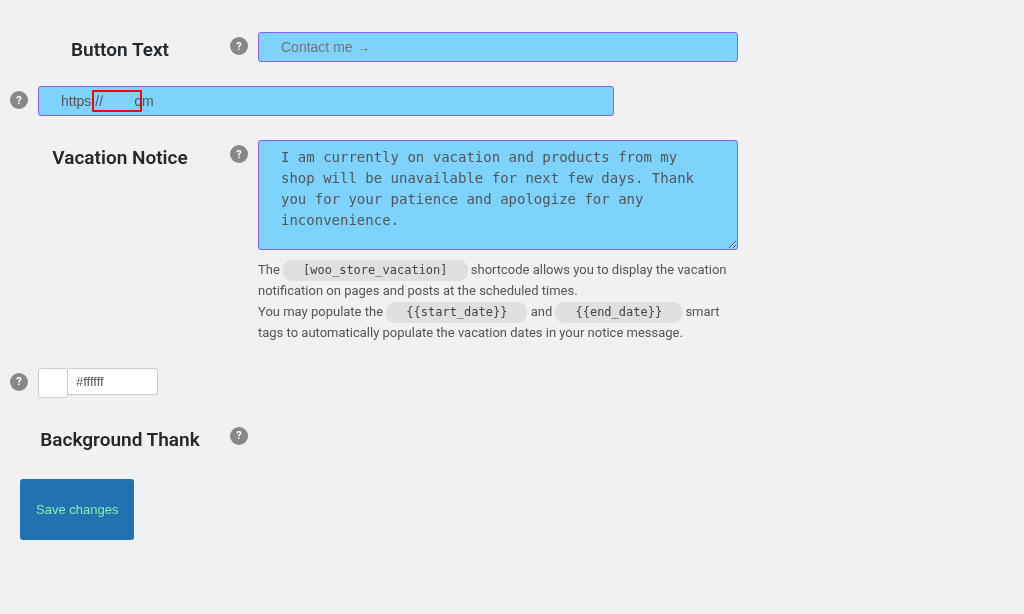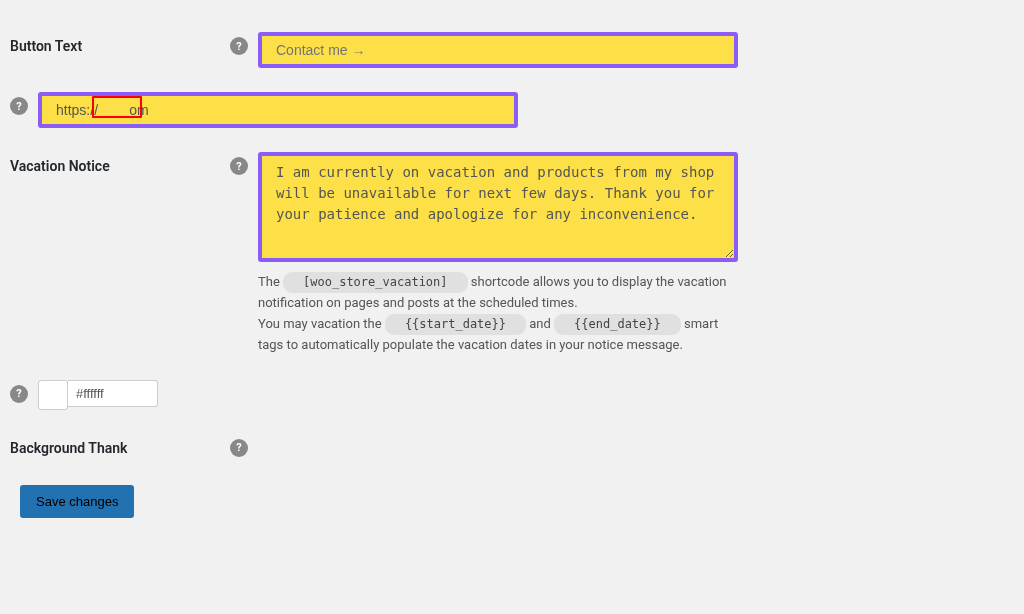--- a/index.html
+++ b/index.html
@@ -15,24 +15,25 @@
       padding: 20px 20px 20px 10px;
     }
     .field-row {
       display: flex;
       align-items: flex-start;
       padding: 12px 0;
     }
     .field-label {
       width: 220px;
       font-weight: 600;
-      font-size: 14px;
+      font-size: 19px;
       color: #23282d;
       padding-top: 6px;
       flex-shrink: 0;
+      text-align: center;
     }
     .field-content {
       display: flex;
       align-items: flex-start;
       flex: 1;
     }
     .help-icon {
       display: inline-flex;
       align-items: center;
       justify-content: center;
@@ -43,26 +44,26 @@
       color: #fff;
       font-size: 11px;
       font-weight: bold;
       cursor: pointer;
       margin-right: 10px;
       margin-top: 5px;
       flex-shrink: 0;
     }
     .input-text {
       width: 480px;
-      padding: 6px 14px;
-      border: 4px solid #8b5cf6;
+      padding: 6px 22px;
+      border: 1px solid #8b5cf6;
       border-radius: 3px;
       font-size: 14px;
       color: #555;
-      background: #fde047;
+      background: #7dd3fc;
       outline: none;
     }
     .url-input-wrapper {
       position: relative;
       display: inline-block;
     }
     .url-highlight {
       position: absolute;
       top: 4px;
       left: 54px;
@@ -113,24 +114,24 @@
       border-left: none;
       border-radius: 0 3px 3px 0;
       font-size: 13px;
       color: #555;
       background: #fff;
       outline: none;
     }
     .save-button {
       display: inline-block;
       background: #2271b1;
-      color: #000000;
+      color: #86efac;
       border: none;
       border-radius: 3px;
-      padding: 9px 16px;
+      padding: 23px 16px;
       font-size: 13px;
       font-weight: 500;
       cursor: pointer;
       margin-top: 16px;
       margin-left: 10px;
     }
   </style>
 </head>
 <body>
 
@@ -141,37 +142,37 @@
     <div class="field-content">
       <span class="help-icon">?</span>
       <input type="text" class="input-text" value="" placeholder="Contact me →" style="">
     </div>
   </div>
 
   <div class="field-row">
     <div class="field-content">
       <span class="help-icon">?</span>
       <div class="url-input-wrapper">
-        <input type="text" class="input-text" value="https://        om" style="width: 480px;">
+        <input type="text" class="input-text" value="https://        om" style="width: 576px;">
         <div class="url-highlight"></div>
       </div>
     </div>
   </div>
 
   <div class="field-row" style="align-items:flex-start;">
     <div class="field-label" style="padding-top:6px;">Vacation Notice</div>
     <div class="field-content" style="flex-direction:column;">
       <div style="display:flex; align-items:flex-start;">
         <span class="help-icon">?</span>
         <textarea class="input-text" style="">I am currently on vacation and products from my shop will be unavailable for next few days. Thank you for your patience and apologize for any inconvenience.</textarea>
       </div>
       <div class="notice-desc" style="margin-left:28px; margin-top:10px;">
         <span>The </span><span class="code-tag">[woo_store_vacation]</span><span> shortcode allows you to display the vacation notification on pages and posts at the scheduled times.</span>
         <br>
-        <span>You may vacation the </span><span class="code-tag">{{start_date}}</span><span> and </span><span class="code-tag">{{end_date}}</span><span> smart tags to automatically populate the vacation dates in your notice message.</span>
+        <span>You may populate the </span><span class="code-tag">{{start_date}}</span><span> and </span><span class="code-tag">{{end_date}}</span><span> smart tags to automatically populate the vacation dates in your notice message.</span>
       </div>
     </div>
   </div>
 
   <div class="field-row">
     <div class="field-content">
       <span class="help-icon">?</span>
       <div class="color-row">
         <div class="color-swatch" style="background:#ffffff;"></div>
         <input type="text" class="color-value-input" value="#ffffff" style="">

